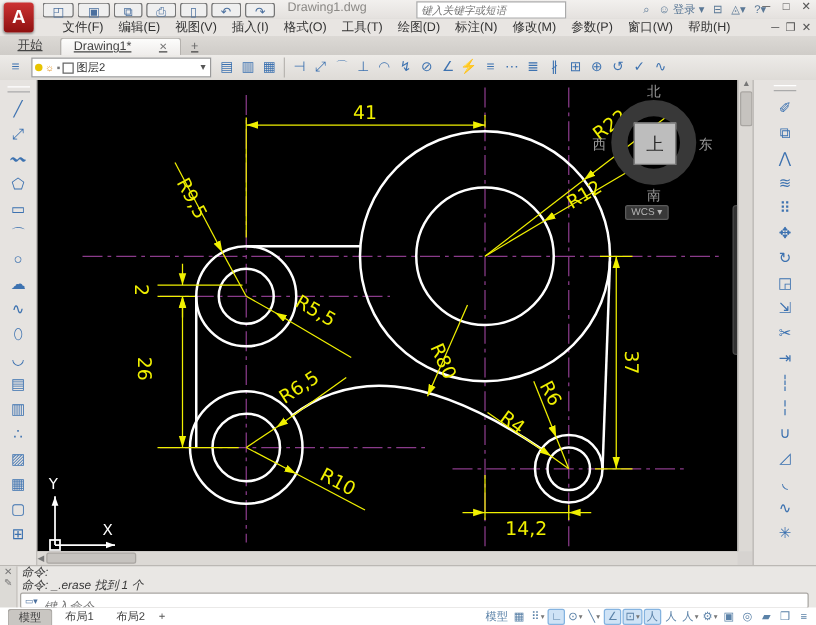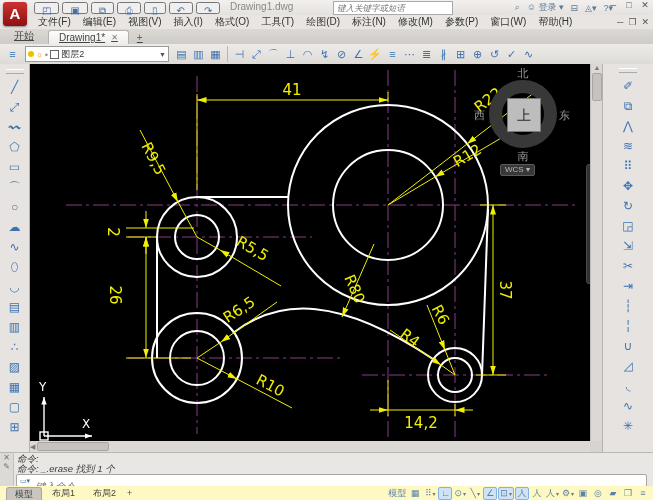--- a/index.html
+++ b/index.html
@@ -11,27 +11,27 @@
   .qa{display:flex;gap:3px;margin-left:34px;align-items:center;}
   .qa-btn{font-size:10px;color:#4a6f9e;line-height:12px;height:12px;}
   #doc-title{position:absolute;left:230px;top:1px;color:#8a8885;font-size:10px;}
   .search{position:absolute;left:333px;top:1px;width:118px;height:12px;background:#fff;border:1px solid #aaa;display:flex;align-items:center;}
   .search input{border:0;outline:0;flex:1;font-size:8.5px;font-style:italic;color:#999;padding:0 3px;background:transparent;font-family:inherit;}
   .tb-right{position:absolute;right:40px;top:1px;display:flex;gap:7px;align-items:center;color:#5a7896;font-size:9px;}
   .win-btns{position:absolute;right:2px;top:0;display:flex;gap:4px;color:#555;font-size:9px;}
   .win-btns span{width:12px;text-align:center;}
   
   #menubar{position:absolute;left:0;top:15px;right:0;height:14px;background:#e8e5e2;display:flex;align-items:center;font-size:10px;color:#333;}
-  #menu-items{display:flex;margin-left:32px;}
+  #menu-items{display:flex;margin-left:44px;}
   .menu-item{padding:0 6px;}
   .doc-btns{margin-left:auto;margin-right:4px;display:flex;gap:5px;font-size:9px;color:#555;}
   
   #filetabs{position:absolute;left:0;top:29px;right:0;height:15px;background:linear-gradient(#dcd9d5,#cfccc8);display:flex;align-items:flex-end;font-size:10px;color:#444;text-decoration:underline;}
   .ftab{padding:1px 10px;margin-left:4px;}
-  .ftab.active{background:linear-gradient(#fdfdfc,#efedeb);border:1px solid #b5b2ae;border-bottom:0;border-radius:3px 3px 0 0;display:flex;gap:6px;align-items:center;}
+  .ftab.active{background:linear-gradient(#fdfdfc,#efedeb);border:1px solid #b5b2ae;border-bottom:0;border-radius:3px 3px 0 0;display:flex;gap:22px;align-items:center;}
   .ftab .x{color:#777;font-size:8px;}
   .ftab-add{margin-left:4px;color:#666;padding:1px 4px;}
   
   #ribbon{position:absolute;left:0;top:44px;right:0;height:20px;background:linear-gradient(#edebe8,#dedbd7);display:flex;align-items:center;border-bottom:1px solid #b8b5b1;}
   .tbtn{width:17px;height:17px;border:0;background:transparent;color:#3d72b0;font-size:11px;line-height:16px;text-align:center;padding:0;}
   .sep{width:1px;height:16px;background:#b9b6b2;margin:0 3px;}
   #layer-combo{width:138px;height:14px;background:#fff;border:1px solid #9a9a9a;display:flex;align-items:center;font-size:9px;color:#333;gap:2px;padding:0 2px;margin:0 4px;}
   #layer-combo .dot{width:6px;height:6px;border-radius:50%;background:#e8c400;}
   #layer-combo .sun{color:#e09020;font-size:8px;}
   #layer-combo .lock{color:#777;font-size:8px;}
@@ -60,21 +60,21 @@
   
   #navbar{position:absolute;left:556px;top:100px;width:19px;height:118px;background:rgba(58,58,58,.85);border:1px solid #4a4a4a;border-radius:3px;display:flex;flex-direction:column;align-items:center;justify-content:space-around;color:#8a8a8a;font-size:9px;}
   
   #cmdwin{position:absolute;left:0;top:452px;right:0;height:34px;background:#e9e7e4;border-top:1px solid #bbb8b4;font-size:9.5px;color:#3a3a3a;}
   #cmd-side{position:absolute;left:0;top:0;bottom:0;width:13px;background:#dcdad6;border-right:1px solid #c5c2be;color:#777;font-size:8px;text-align:center;}
   #cmd-hist{position:absolute;left:17px;top:1px;line-height:10px;font-family:"Liberation Sans","DejaVu Sans",sans-serif;font-style:italic;}
   #cmd-input{position:absolute;left:16px;right:6px;top:21px;height:11px;background:#fff;border:1px solid #a9a6a2;border-radius:2px;display:flex;align-items:center;font-size:8.5px;}
   #cmd-input .ic{color:#4a6f9e;font-size:7px;padding:0 3px;}
   #cmd-input input{border:0;outline:0;flex:1;font-size:10px;font-style:italic;color:#999;background:transparent;font-family:inherit;margin-top:12px;}
   
-  #bottombar{position:absolute;left:0;top:486px;right:0;height:14px;background:#fef9c3;display:flex;align-items:center;font-size:9px;color:#444;}
+  #bottombar{position:absolute;left:0;top:486px;right:0;height:14px;background:#ffffff;display:flex;align-items:center;font-size:9px;color:#444;}
   .ltabs{display:flex;align-items:center;margin-left:6px;gap:2px;}
   .ltab{padding:0 8px;line-height:12px;border-radius:3px 3px 0 0;}
   .ltab.pressed{background:#c9c6c2;border:1px solid #a9a6a2;border-bottom:0;}
   .ltab-add{color:#555;padding:0 3px;}
   .sb-icons{margin-left:auto;margin-right:3px;display:flex;align-items:center;gap:1px;}
   .sb-btn{height:13px;min-width:14px;border:0;background:transparent;color:#5b82a8;font-size:9px;padding:0 1px;display:flex;align-items:center;justify-content:center;}
   .sb-btn .c{font-size:6px;color:#777;margin-left:1px;}
   .sb-btn.pressed{background:#cfe3f6;border:1px solid #84b3e0;border-radius:2px;}
   .sb-btn .g{line-height:11px;}
   .handle{width:18px;height:3px;border-top:1px solid #fff;border-bottom:1px solid #aaa;margin-bottom:3px;}

